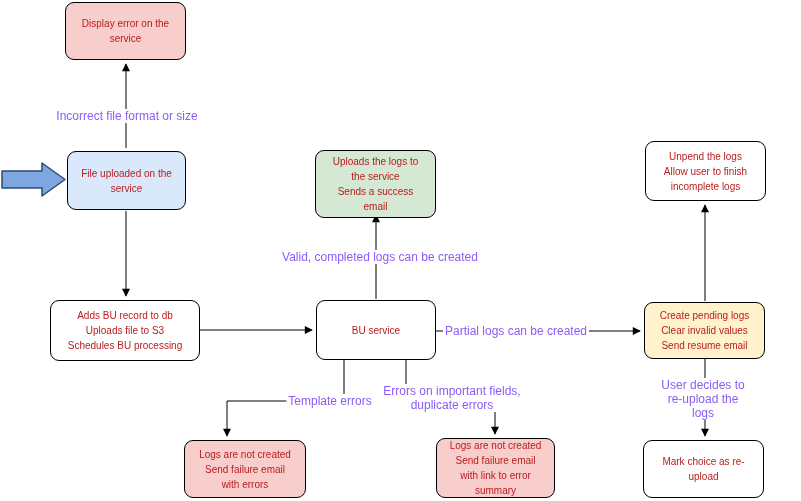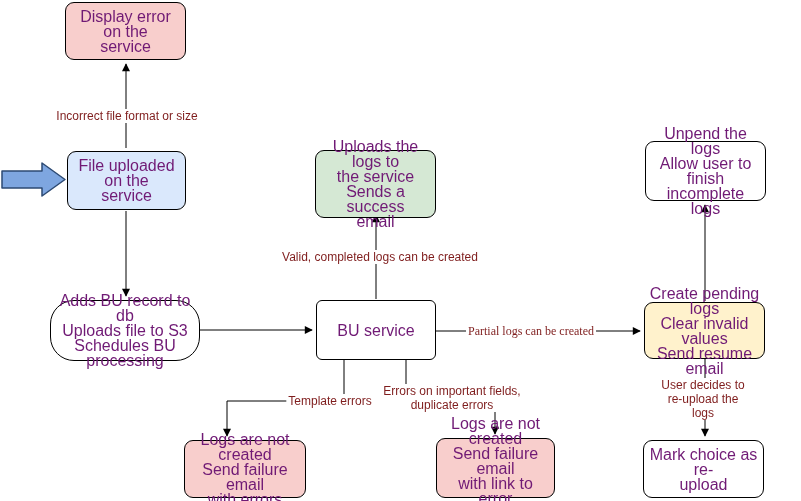--- a/index.html
+++ b/index.html
@@ -11,38 +11,38 @@
     font-family:"Liberation Sans", sans-serif;
   }
   #edges{position:absolute;left:0;top:0;width:801px;height:501px;}
   .node{
     position:absolute;
     box-sizing:border-box;
     border:1px solid #000000;
     border-radius:9px;
     display:flex;align-items:center;justify-content:center;
     text-align:center;
-    font-size:16px;line-height:15px;
-    color:#701a75;
+    font-size:10px;line-height:15px;
+    color:#b91c1c;
     white-space:pre-line;
     padding:2px 4px;
     background:#ffffff;
   }
   .pink  {background:#f8cecc;}
   .blue  {background:#dae8fc;}
   .green {background:#d5e8d4;}
   .yellow{background:#fff2cc;}
   .white {background:#ffffff;}
   .edge-label{
     position:absolute;
     transform:translate(-50%,-50%);
     background:#ffffff;
     padding:0 2px;
     font-size:12px;line-height:14px;
-    color:#7f1d1d;
+    color:#8b5cf6;
     text-align:center;
     white-space:pre-line;
   }
   path.edge{stroke:#000000;stroke-width:1;fill:none;}
 </style>
 </head>
 <body>
 
 <div id="canvas">
 
@@ -65,25 +65,25 @@
 
     <polygon points="2,171 42,171 42,163 65,179.5 42,196 42,188 2,188" fill="#7ea6e0" stroke="#2d4a73" stroke-width="1.5" stroke-linejoin="round"></polygon>
   </svg>
 
   <div class="node pink" style="left:65px;  top:2px;   width:121px; height:58px;">Display error on the
 service</div>
 
   <div class="node blue" style="left:67px;  top:151px; width:119px; height:59px;">File uploaded on the
 service</div>
 
-  <div class="node white" style="left:50px;  top:300px; width:150px; height:61px;border-radius:24px;">Adds BU record to db
+  <div class="node white" style="left:50px;  top:300px; width:150px; height:61px;">Adds BU record to db
 Uploads file to S3
 Schedules BU processing</div>
 
-  <div class="node white" style="left:316px; top:300px; width:120px; height:60px;border-radius:6px;">BU service</div>
+  <div class="node white" style="left:316px; top:300px; width:120px; height:60px;">BU service</div>
 
   <div class="node green" style="left:315px; top:150px; width:121px; height:68px;">Uploads the logs to
 the service
 Sends a success
 email</div>
 
   <div class="node white" style="left:645px; top:141px; width:121px; height:60px;">Unpend the logs
 Allow user to finish
 incomplete logs</div>
 
@@ -101,21 +101,21 @@
   <div class="node pink" style="left:436px; top:438px; width:119px; height:60px;">Logs are not created
 Send failure email
 with link to error
 summary</div>
 
   <div class="edge-label" style="left:127px; top:116px;">Incorrect file format or size</div>
 
 
   <div class="edge-label" style="left:380px; top:257px;">Valid, completed logs can be created</div>
 
-  <div class="edge-label" style="left:531px; top:331px;font-family:Liberation Serif, serif;">Partial logs can be created</div>
+  <div class="edge-label" style="left:516px; top:331px;">Partial logs can be created</div>
 
 
   <div class="edge-label" style="left:703px; top:399px;">User decides to re-upload the logs</div>
 
   <div class="edge-label" style="left:330px; top:401px;">Template errors</div>
 
   <div class="edge-label" style="left:452px; top:398px;">Errors on important fields,
 duplicate errors</div>
 
 </div>

